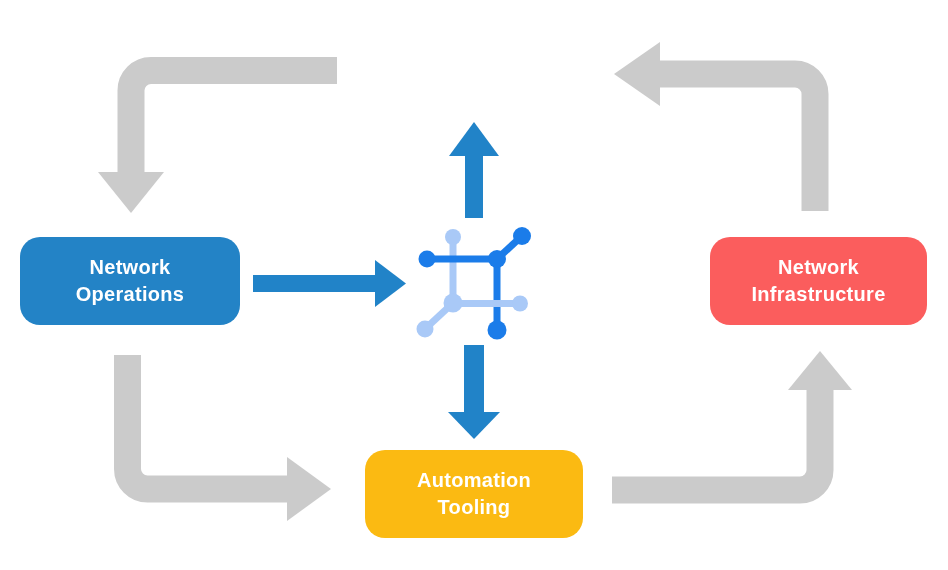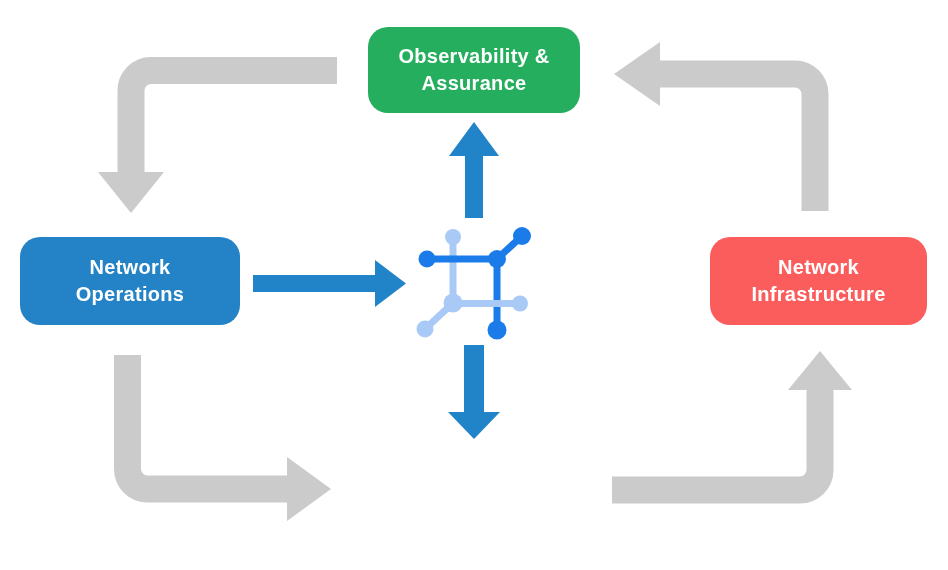--- a/index.html
+++ b/index.html
@@ -98,29 +98,29 @@
 
       <path class="icon-light-line" d="M 453 303.5 L 520 303.5"></path>
       <circle class="icon-light-dot" cx="520" cy="303.5" r="8"></circle>
 
       <circle class="icon-light-dot" cx="453" cy="303" r="9.5"></circle>
       <path class="icon-light-line" d="M 453 303 L 425 329"></path>
       <circle class="icon-light-dot" cx="425" cy="329" r="8.5"></circle>
     </g>
   </svg>
 
-  <div class="node node-observability">
-    <span class="node-label">Observability &amp;
-Assurance</span>
-  </div>
 
   <div class="node node-network-operations">
     <span class="node-label">Network
 Operations</span>
   </div>
 
   <div class="node node-network-infrastructure">
     <span class="node-label">Network
 Infrastructure</span>
   </div>
 
+  <div class="node node-automation-tooling">
+    <span class="node-label">Automation
+Tooling</span>
+  </div>
 
 </div>
 
 </body></html>

